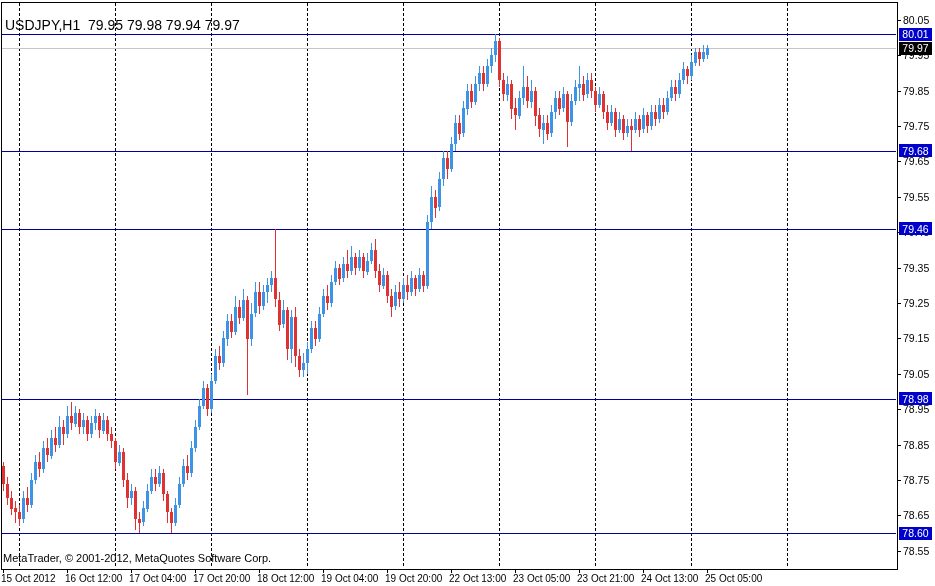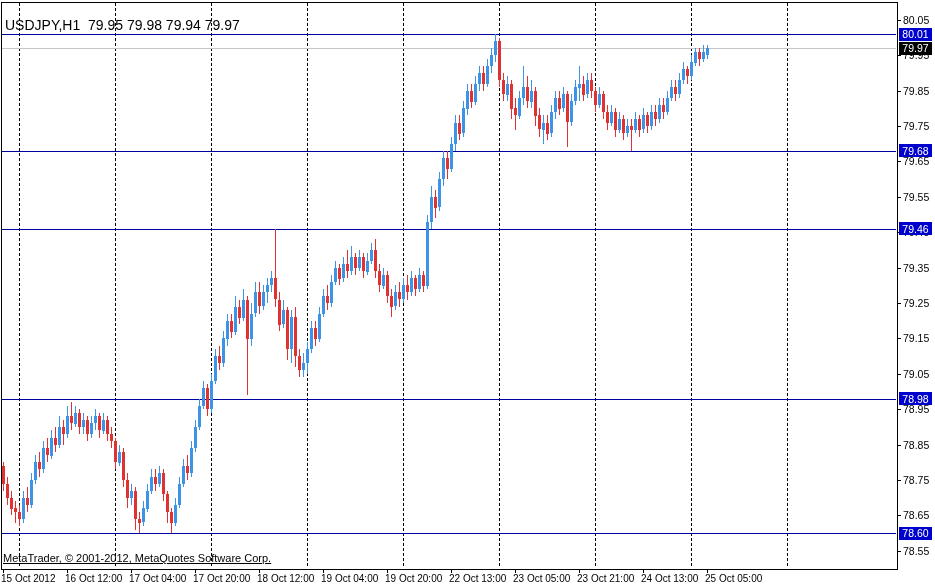--- a/index.html
+++ b/index.html
@@ -6,21 +6,21 @@
   .stage{
     position:relative;width:935px;height:586px;background:#ffffff;overflow:hidden;
     font-family:"Liberation Sans","DejaVu Sans",sans-serif;color:#000;
   }
   .quote-header{
     position:absolute;left:5px;top:3px;font-size:14px;line-height:12px;
     white-space:pre;color:#000;z-index:5;margin-top:16px;
   }
   .copyright{
     position:absolute;left:3px;top:552px;font-size:11px;line-height:13px;
-    white-space:pre;color:#000;z-index:5;text-decoration:underline;
+    white-space:pre;color:#000;z-index:5;
   }
   svg{position:absolute;left:0;top:0;}
   text{font-family:"Liberation Sans","DejaVu Sans",sans-serif;}
 </style>
 </head>
 <body>
 
 <div class="stage">
   <div class="quote-header"><span>USDJPY,H1</span><span>  </span><span>79.95 79.98 79.94 79.97</span></div>
 

